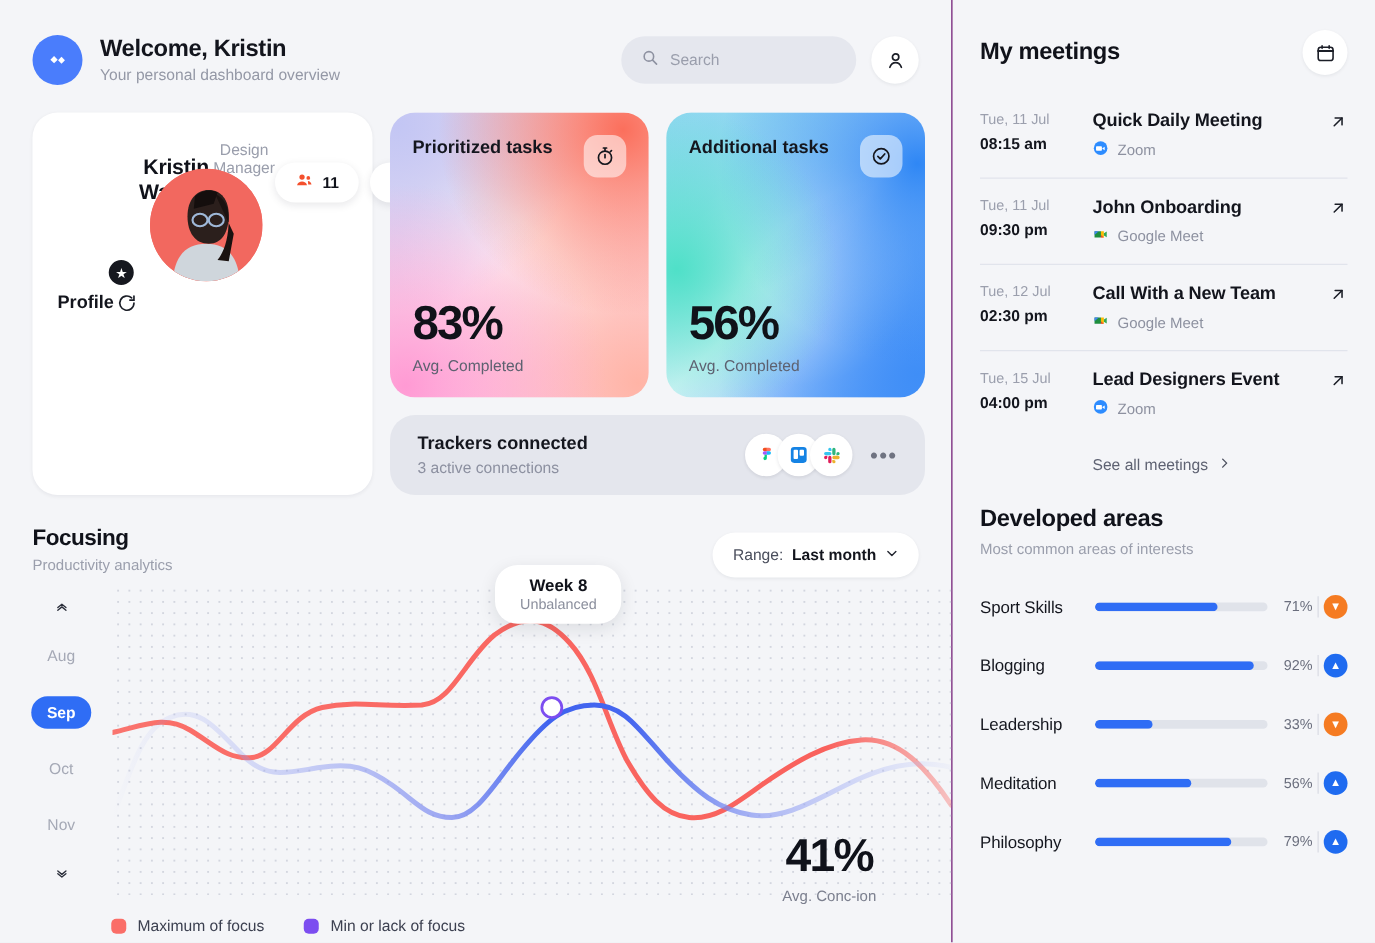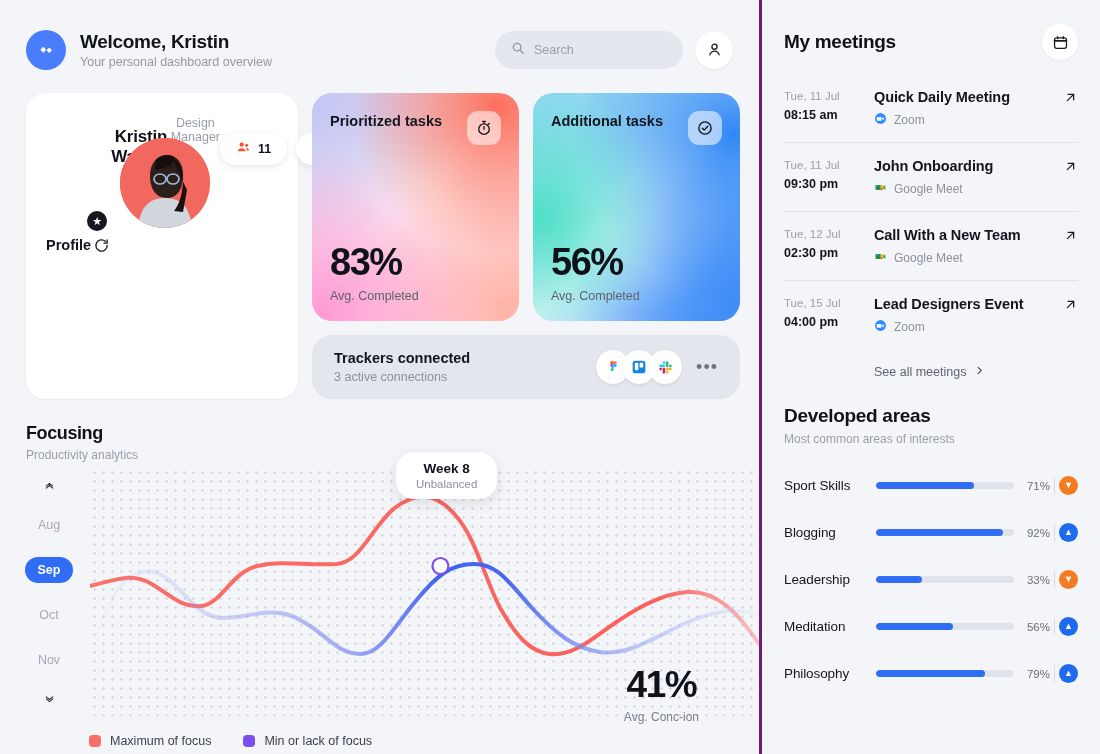--- a/index.html
+++ b/index.html
@@ -11,21 +11,21 @@
     overflow: hidden;
   }
   .app { display: flex; width: 1100px; height: 754px; }
 
   
   .left {
     width: 762px; height: 754px;
     background: #f4f5f8;
     padding: 22px 26px 0 26px;
     position: relative;
-    border-right: 3px solid #701a75;
+    border-right: 1px solid #701a75;
     display: flex; flex-direction: column;
   }
 
   
   .header { display: flex; align-items: center; height: 56px; margin-bottom: 16px; }
   .brand { display: flex; align-items: center; gap: 14px; }
   .logo {
     width: 40px; height: 40px; border-radius: 50%;
     background: #4a7dfc; display: flex; align-items: center; justify-content: center;
     flex: none;
@@ -409,20 +409,29 @@
           </div>
         </div>
       </div>
     </div>
 
     <div class="focusing">
       <div class="foc-head">
         <div>
           <div class="foc-title">Focusing</div>
           <div class="foc-sub">Productivity analytics</div>
+        </div>
+        <div class="range-pill">
+          <span class="range-lbl">Range:</span>
+          <span class="range-val">Last month</span>
+          <span>
+            <svg width="11" height="11" viewBox="0 0 24 24" fill="none" stroke="#22252f" stroke-width="2.4" stroke-linecap="round" stroke-linejoin="round">
+                <path d="M5 9l7 7 7-7"></path>
+              </svg>
+          </span>
         </div>
       </div>
 
       <div class="chart-area">
 
         <div class="months">
           <div class="mo-chev">
             <svg width="13" height="13" viewBox="0 0 24 24" fill="none" stroke="#2b2f3b" stroke-width="2" stroke-linecap="round" stroke-linejoin="round">
                 <path d="M6 13l6-5 6 5"></path>
                 <path d="M6 17l6-5 6 5"></path>

